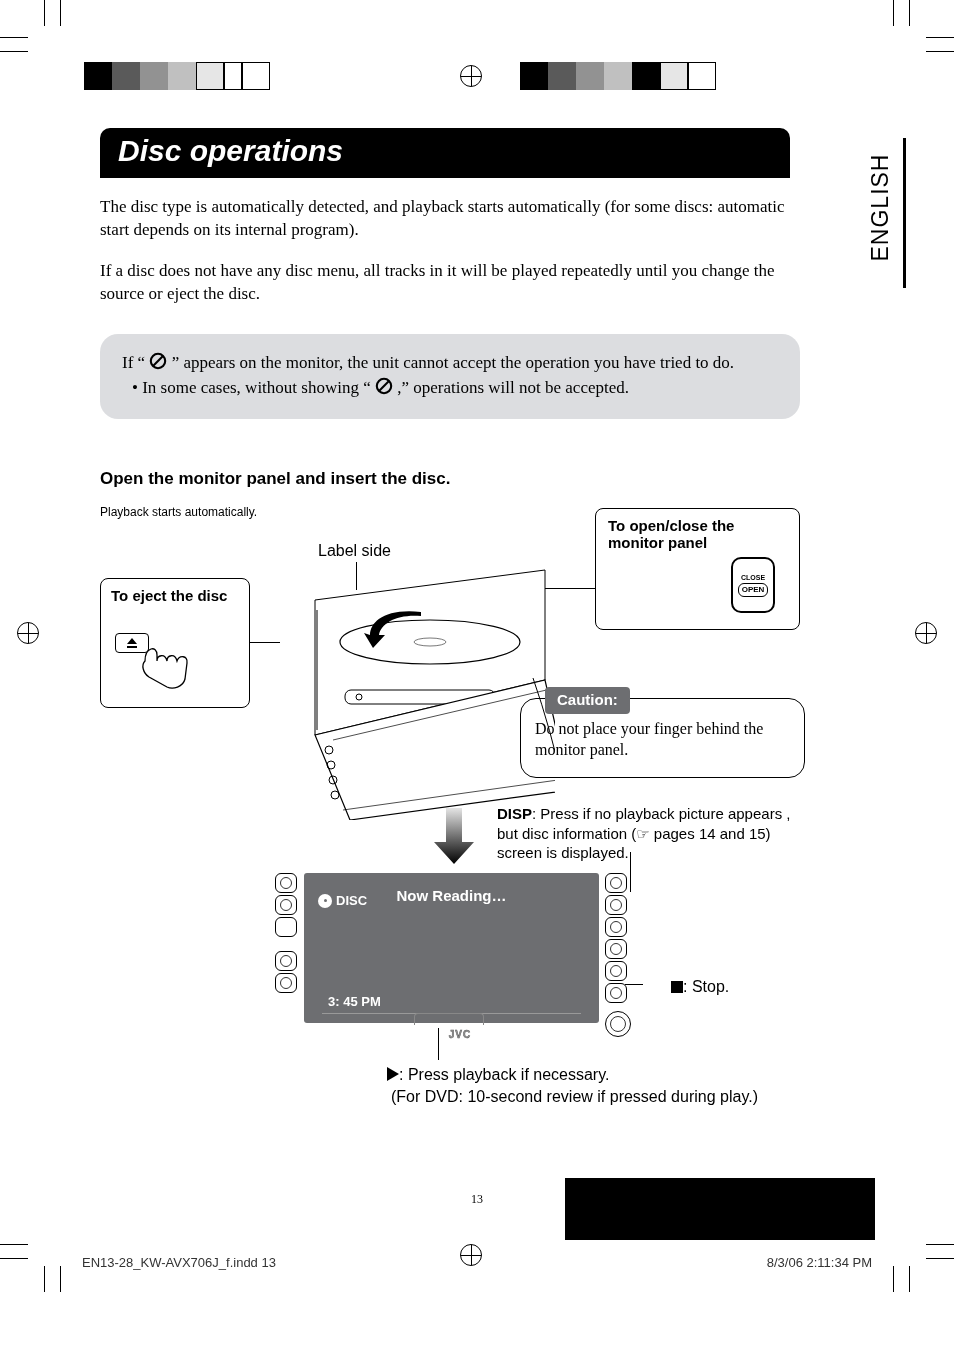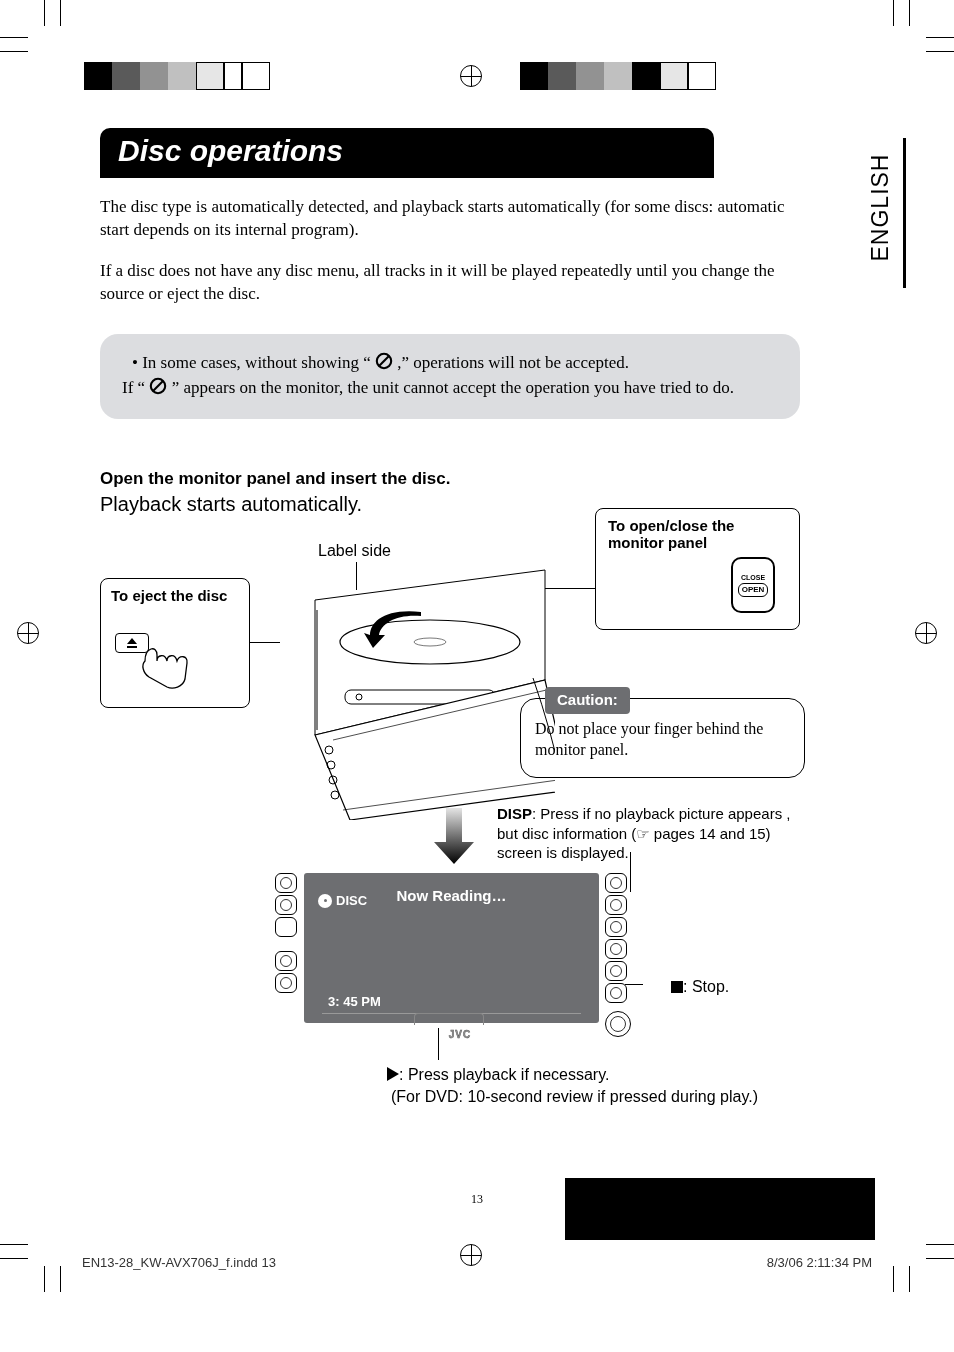--- a/index.html
+++ b/index.html
@@ -56,21 +56,21 @@
 
   .title-bar {
     background: #000;
     color: #fff;
     font-family: "Arial Black", Arial, sans-serif;
     font-weight: 900;
     font-style: italic;
     font-size: 30px;
     padding: 6px 18px 10px 18px;
     border-radius: 10px 10px 0 0;
-    width: 614px;
+    width: 690px;
   }
 
   .lang-tab {
     position: absolute;
     right: -20px;
     top: 10px;
     width: 50px;
     height: 150px;
     border-right: 3px solid #000;
     font-family: Arial, sans-serif;
@@ -110,22 +110,22 @@
   }
 
   .section-h {
     margin-top: 50px;
     font-family: Arial, sans-serif;
     font-weight: bold;
     font-size: 17px;
   }
   .section-sub {
     font-family: Arial, sans-serif;
-    font-size: 20px;
-    margin-top: 4px;
+    font-size: 12px;
+    margin-top: 16px;
   }
 
   
   .diagram {
     position: absolute;
     top: 380px;
     left: 0;
     width: 700px;
     height: 620px;
   }
@@ -430,35 +430,35 @@
     <div class="lang-tab">
         <span>ENGLISH</span>
       </div>
 
     <div class="title-bar">Disc operations</div>
 
     <p class="para">The disc type is automatically detected, and playback starts automatically (for some discs: automatic start depends on its internal program).</p>
     <p class="para">If a disc does not have any disc menu, all tracks in it will be played repeatedly until you change the source or eject the disc.</p>
 
     <div class="tint-box">
+      <div>
+        <span>If “</span>
+        <svg class="proh-icon" viewBox="0 0 20 20">
+            <circle cx="10" cy="10" r="8" fill="none" stroke="#000" stroke-width="2.3"></circle>
+            <line x1="4.5" y1="15.5" x2="15.5" y2="4.5" stroke="#000" stroke-width="2.3"></line>
+          </svg>
+        <span>” appears on the monitor, the unit cannot accept the operation you have tried to do.</span>
+      </div>
       <div style="padding-left:10px;">
         <span>• In some cases, without showing “</span>
         <svg class="proh-icon" viewBox="0 0 20 20">
             <circle cx="10" cy="10" r="8" fill="none" stroke="#000" stroke-width="2.3"></circle>
             <line x1="4.5" y1="15.5" x2="15.5" y2="4.5" stroke="#000" stroke-width="2.3"></line>
           </svg>
         <span>,” operations will not be accepted.</span>
-      </div>
-      <div>
-        <span>If “</span>
-        <svg class="proh-icon" viewBox="0 0 20 20">
-            <circle cx="10" cy="10" r="8" fill="none" stroke="#000" stroke-width="2.3"></circle>
-            <line x1="4.5" y1="15.5" x2="15.5" y2="4.5" stroke="#000" stroke-width="2.3"></line>
-          </svg>
-        <span>” appears on the monitor, the unit cannot accept the operation you have tried to do.</span>
       </div>
     </div>
 
     <div class="section-h">Open the monitor panel and insert the disc.</div>
     <div class="section-sub">Playback starts automatically.</div>
 
     <div class="diagram">
 
       <div class="label-side">Label side</div>
       <div class="leader-v" style="left:256px; top:54px; height:28px;"></div>

